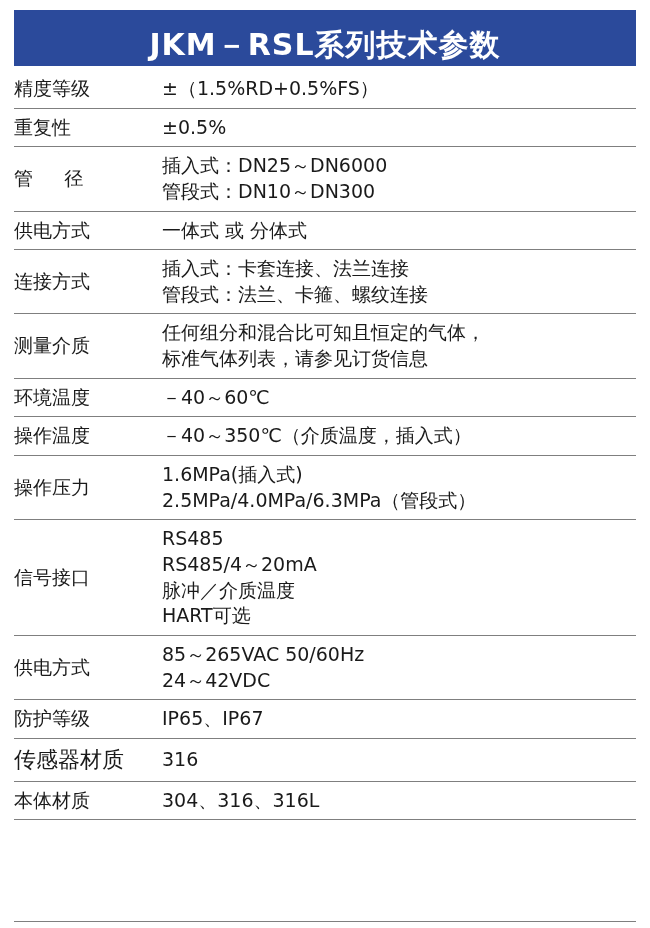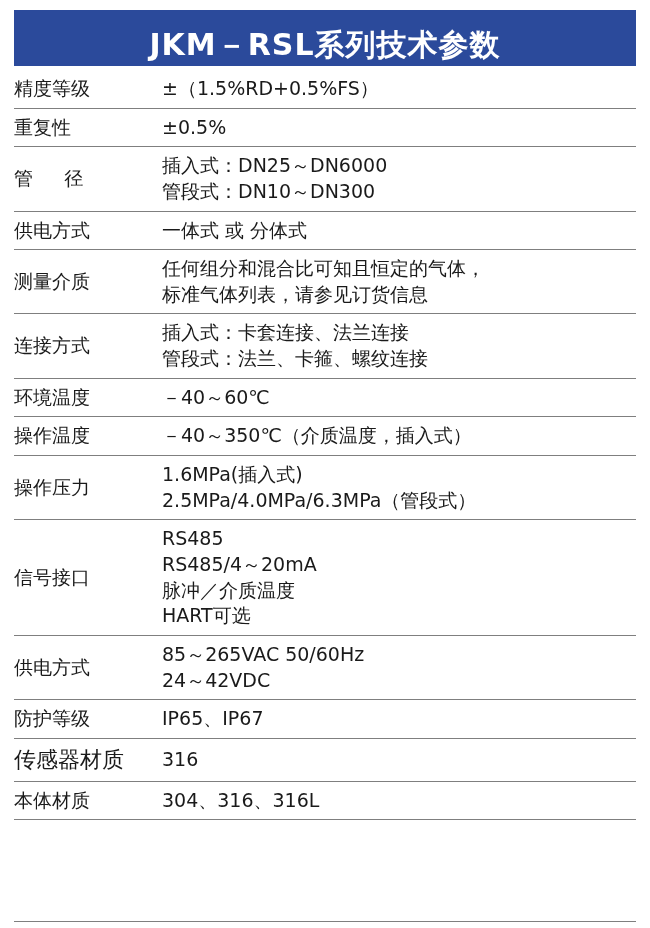--- a/index.html
+++ b/index.html
@@ -120,32 +120,32 @@
       </tr>
 
       <tr>
         <td class="label">供电方式</td>
         <td class="value">
           <span class="line">一体式 或 分体式</span>
         </td>
       </tr>
 
       <tr>
+        <td class="label">连接方式</td>
+        <td class="value">
+          <span class="line">插入式：卡套连接、法兰连接</span>
+          <span class="line">管段式：法兰、卡箍、螺纹连接</span>
+        </td>
+      </tr>
+
+      <tr>
         <td class="label">测量介质</td>
         <td class="value">
           <span class="line">任何组分和混合比可知且恒定的气体，</span>
           <span class="line">标准气体列表，请参见订货信息</span>
-        </td>
-      </tr>
-
-      <tr>
-        <td class="label">连接方式</td>
-        <td class="value">
-          <span class="line">插入式：卡套连接、法兰连接</span>
-          <span class="line">管段式：法兰、卡箍、螺纹连接</span>
         </td>
       </tr>
 
       <tr>
         <td class="label">环境温度</td>
         <td class="value">
           <span class="line">－40～60℃</span>
         </td>
       </tr>
 

